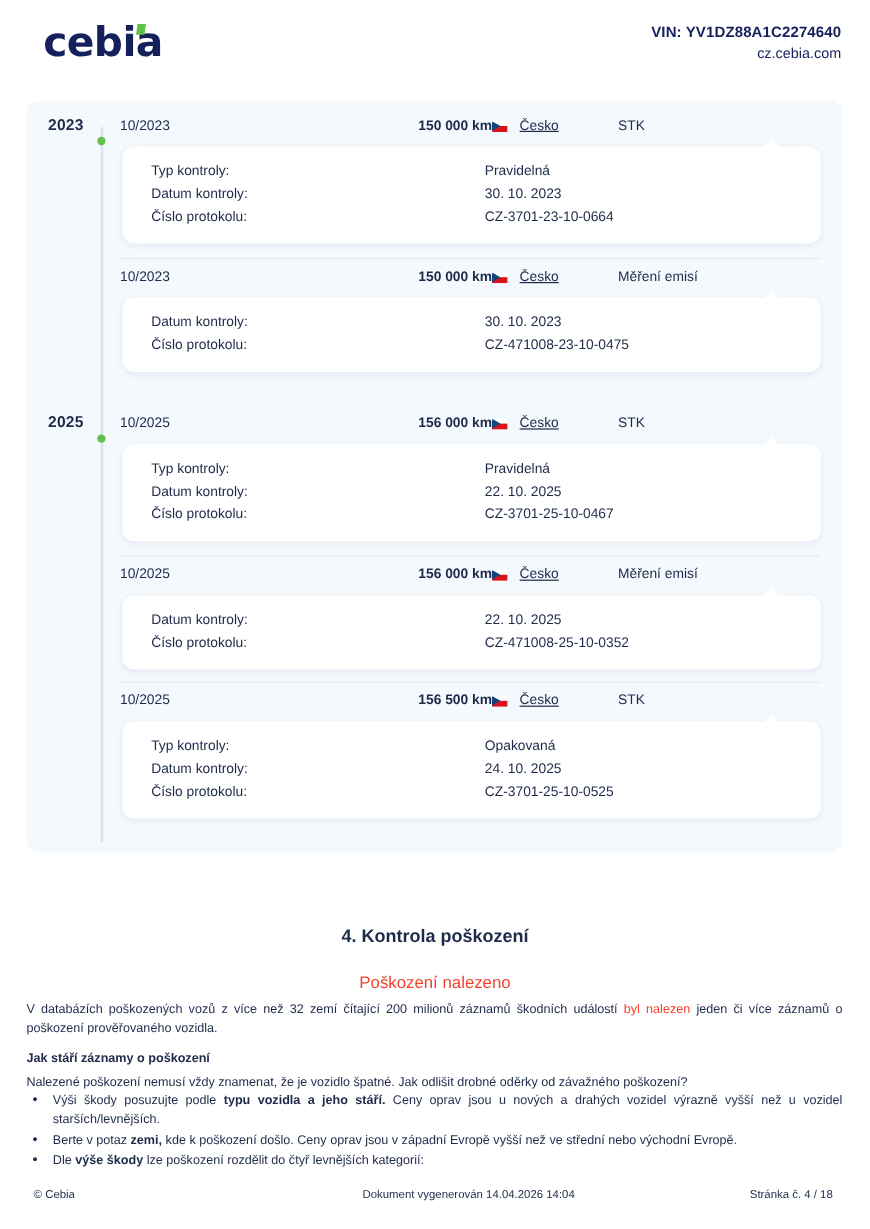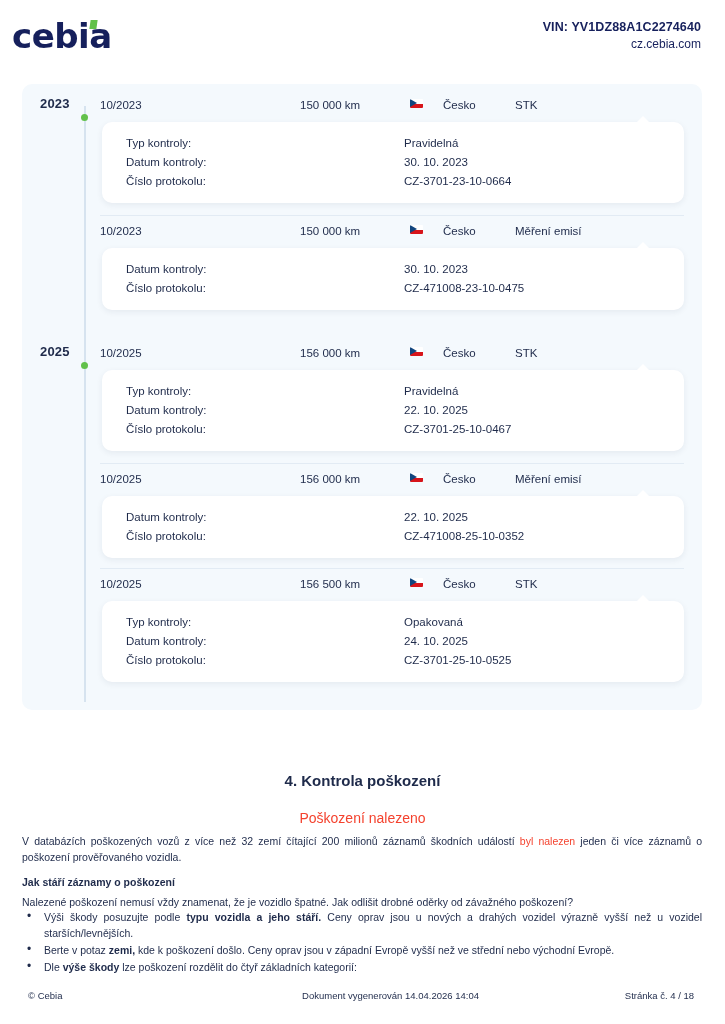--- a/index.html
+++ b/index.html
@@ -10,21 +10,21 @@
     font-family: "Liberation Sans", sans-serif;
     color: #1e2a4a;
     overflow: hidden;
   }
   .page { position: relative; width: 725px; height: 1024px; }
 
   
   .header {
     position: absolute; top: 0; left: 0; width: 725px; height: 72px;
     display: flex; align-items: center; justify-content: space-between;
-    padding: 0 24px 0 12px;
+    padding: 0 24px 0 36px;
   }
   .logo-wrap { position: relative; display: inline-block; }
   .logo-text {
     font-size: 34px; font-weight: 700; letter-spacing: -0.5px;
     color: #16205c; line-height: 1; font-family: "DejaVu Sans", sans-serif;
   }
   .logo-dot {
     position: absolute; width: 7px; height: 9px; background: #62c14b;
     top: 1px; left: 78px; transform: skewX(-8deg);
   }
@@ -53,22 +53,22 @@
 
   .entry { position: relative; }
   .entry-sep {
     position: absolute; left: 78px; right: 18px; height: 1px; background: #e2ebf4;
   }
   .entry-head {
     position: absolute; left: 78px; right: 18px; height: 20px;
     display: flex; align-items: center; font-size: 11.5px; color: #1e2a4a;
   }
   .eh-date   { width: 200px; }
-  .eh-km     { width: 110px; font-weight: 400; text-align: left; }
-  .eh-country{ width: 105px; display: flex; align-items: flex-start; gap: 20px; }
+  .eh-km     { width: 110px; font-weight: 700; text-align: right; }
+  .eh-country{ width: 105px; display: flex; align-items: center; gap: 10px; text-decoration: underline; }
   .eh-type   { flex: 1; }
   .flag-icon {
     display: inline-block; width: 13px; height: 9px; position: relative;
     border-radius: 1px; overflow: hidden; flex: 0 0 auto;
   }
   .flag-icon .fl-top { position: absolute; top: 0; left: 0; right: 0; height: 50%; background: #ffffff; }
   .flag-icon .fl-bot { position: absolute; bottom: 0; left: 0; right: 0; height: 50%; background: #d7141a; }
   .flag-icon .fl-tri {
     position: absolute; top: 0; left: 0; width: 0; height: 0;
     border-top: 4.5px solid transparent; border-bottom: 4.5px solid transparent;
@@ -319,21 +319,21 @@
   <div class="section-status">Poškození nalezeno</div>
 
   <div class="intro-para"><span>V databázích poškozených vozů z více než 32 zemí čítající 200 milionů záznamů škodních událostí </span><span class="hl">byl nalezen</span><span> jeden či více záznamů o poškození prověřovaného vozidla.</span></div>
 
   <div class="howto-title">Jak stáří záznamy o poškození</div>
   <div class="howto-sub">Nalezené poškození nemusí vždy znamenat, že je vozidlo špatné. Jak odlišit drobné oděrky od závažného poškození?</div>
 
   <div class="bullets">
     <div class="bullet"><span>Výši škody posuzujte podle </span><b>typu vozidla a jeho stáří.</b><span> Ceny oprav jsou u nových a drahých vozidel výrazně vyšší než u vozidel starších/levnějších.</span></div>
     <div class="bullet"><span>Berte v potaz </span><b>zemi,</b><span> kde k poškození došlo. Ceny oprav jsou v západní Evropě vyšší než ve střední nebo východní Evropě.</span></div>
-    <div class="bullet"><span>Dle </span><b>výše škody</b><span> lze poškození rozdělit do čtyř základních kategorií:</span></div>
+    <div class="bullet"><span>Dle </span><b>výše škody</b><span> lze poškození rozdělit do čtyř levnějších kategorií:</span></div>
   </div>
 
   <div class="footer">
     <div class="footer-left">© Cebia</div>
     <div class="footer-center">Dokument vygenerován 14.04.2026 14:04</div>
     <div class="footer-right">Stránka č. 4 / 18</div>
   </div>
 
 </div>
 

